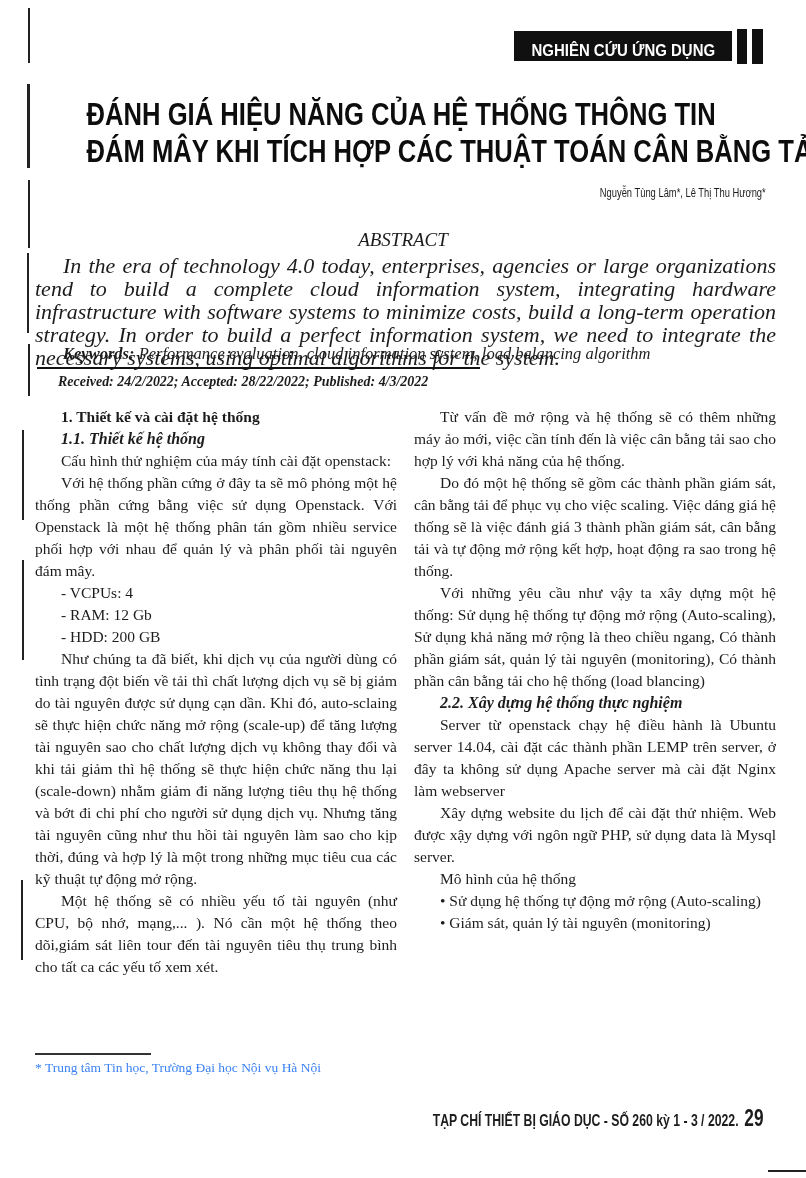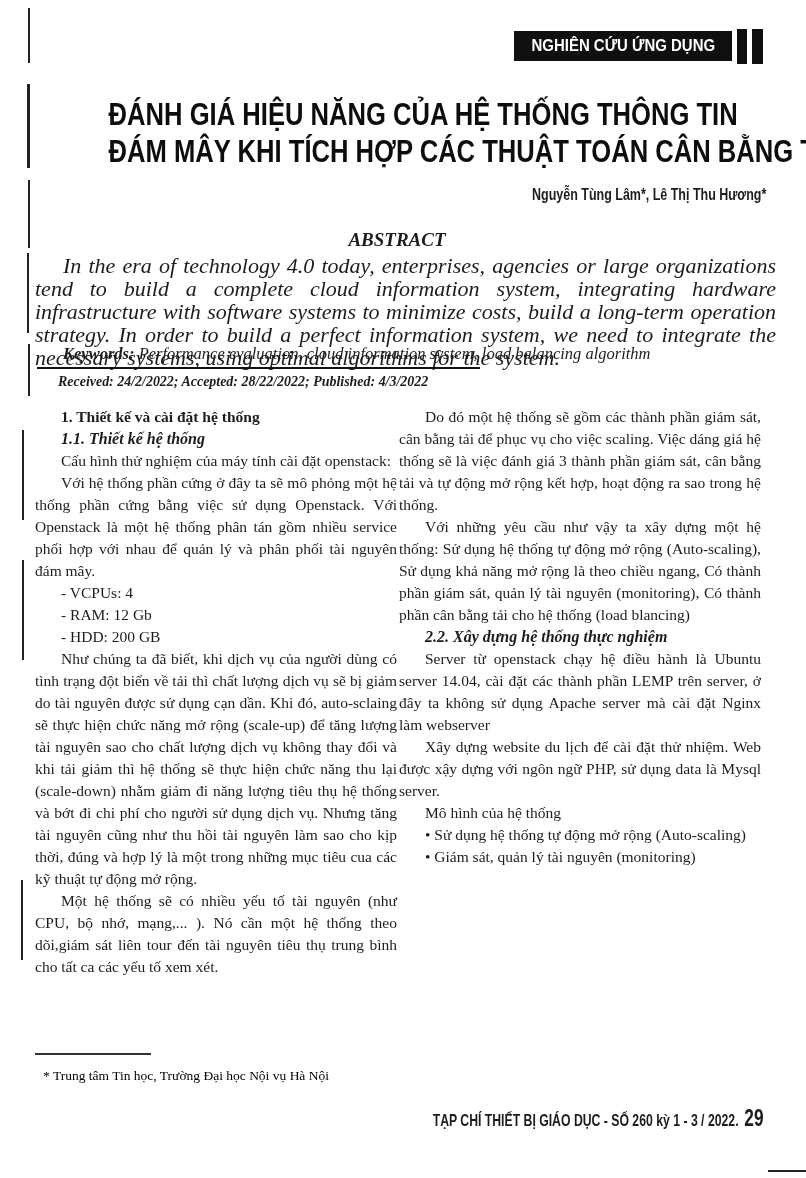--- a/index.html
+++ b/index.html
@@ -11,46 +11,46 @@
     overflow:hidden;
     font-family:"Liberation Serif", serif;
     color:#1c1c1c;
   }
   
   .scanline{position:absolute;background:#222;}
   
   .badge{
     position:absolute;left:514px;top:31px;width:218px;height:30px;
     background:#101010;color:#fff;
-    display:flex;align-items:center;justify-content:center;
+    display:flex;align-items:flex-end;justify-content:center;
     font-family:"Liberation Sans", sans-serif;font-weight:bold;font-size:17px;
   }
   .badge span{display:inline-block;transform:scaleX(0.88);white-space:nowrap;}
   .hbar{position:absolute;top:29px;background:#101010;height:35px;}
   .hbar.b1{left:737px;width:10px;}
   .hbar.b2{left:752px;width:11px;}
   
   .title{
-    position:absolute;left:32px;top:96px;width:766px;
+    position:absolute;left:10px;top:96px;width:766px;
     text-align:center;
     font-family:"Liberation Sans", sans-serif;
     font-weight:bold;font-size:32px;line-height:37px;
     color:#0d0d0d;margin:0;
   }
   .title .tl{display:block;transform:scaleX(0.8);transform-origin:center;white-space:nowrap;}
   
   .authors{
     position:absolute;left:20px;top:186px;width:746px;text-align:right;
-    font-family:"Liberation Sans", sans-serif;font-weight:bold;font-size:16px;
+    font-family:"Liberation Sans", sans-serif;font-weight:normal;font-size:12px;
   }
   .authors span{display:inline-block;transform:scaleX(0.78);transform-origin:right center;white-space:nowrap;}
   
   .abs-head{
-    position:absolute;left:14px;top:229px;width:766px;text-align:center;
-    font-weight:bold;font-style:italic;font-size:19px;
+    position:absolute;left:20px;top:229px;width:766px;text-align:center;
+    font-weight:normal;font-style:italic;font-size:19px;
   }
   .abs-body{
     position:absolute;left:35px;top:254px;width:741px;margin:0;
     font-style:italic;font-size:22px;line-height:23px;
     text-align:justify;text-indent:28px;
   }
   .keywords{
     position:absolute;left:35px;top:344px;width:741px;margin:0;
     font-size:16.5px;text-indent:28px;
   }
@@ -58,33 +58,33 @@
   .keywords .kw-text{font-style:italic;}
   .rule{position:absolute;left:37px;top:367px;width:443px;height:2px;background:#111;}
   .dates{
     position:absolute;left:58px;top:372px;margin:0;
     font-weight:bold;font-style:italic;font-size:15.5px;white-space:nowrap;
     transform:scaleX(0.9);transform-origin:left center;
   }
   
   .columns{
     position:absolute;left:35px;top:406px;width:741px;height:648px;
-    display:flex;gap:2px;overflow:hidden;
+    display:flex;gap:17px;overflow:hidden;
   }
   .col{width:362px;font-size:15.5px;line-height:22px;}
   .blk{margin:0;}
   .blk.p{text-align:justify;text-indent:26px;}
   .blk.h1{font-weight:bold;text-indent:26px;}
   .blk.h2{font-weight:bold;font-style:italic;text-indent:26px;font-size:16px;}
   .blk.li{padding-left:26px;}
   
   .footnote-rule{position:absolute;left:35px;top:1053px;width:116px;height:2px;background:#333;}
   .footnote{
-    position:absolute;left:35px;top:1060px;margin:8px;
-    font-size:13.5px;color:#000000;
+    position:absolute;left:35px;top:1060px;margin:0;
+    font-size:13.5px;color:#3b82f6;
   }
   
   .footer{
     position:absolute;right:42px;top:1104px;
     font-family:"Liberation Sans", sans-serif;font-weight:bold;
     display:flex;align-items:baseline;white-space:nowrap;
     transform:scaleX(0.72);transform-origin:right center;
   }
   .footer .journal{font-size:17px;}
   .footer .pagenum{font-size:24px;margin-left:8px;}
@@ -133,20 +133,21 @@
         <div class="blk h2">1.1. Thiết kế hệ thống</div>
         <div class="blk p">Cấu hình thử nghiệm của máy tính cài đặt openstack:</div>
         <div class="blk p">Với hệ thống phần cứng ở đây ta sẽ mô phỏng một hệ thống phần cứng bằng việc sử dụng Openstack. Với Openstack là một hệ thống phân tán gồm nhiều service phối hợp với nhau để quản lý và phân phối tài nguyên đám mây.</div>
         <div class="blk li">- VCPUs: 4</div>
         <div class="blk li">- RAM: 12 Gb</div>
         <div class="blk li">- HDD: 200 GB</div>
         <div class="blk p">Như chúng ta đã biết, khi dịch vụ của người dùng có tình trạng đột biến về tải thì chất lượng dịch vụ sẽ bị giảm do tài nguyên được sử dụng cạn dần. Khi đó, auto-sclaing sẽ thực hiện chức năng mở rộng (scale-up) để tăng lượng tài nguyên sao cho chất lượng dịch vụ không thay đổi và khi tải giảm thì hệ thống sẽ thực hiện chức năng thu lại (scale-down) nhằm giảm đi năng lượng tiêu thụ hệ thống và bớt đi chi phí cho người sử dụng dịch vụ. Nhưng tăng tài nguyên cũng như thu hồi tài nguyên làm sao cho kịp thời, đúng và hợp lý là một trong những mục tiêu cua các kỹ thuật tự động mở rộng.</div>
         <div class="blk p">Một hệ thống sẽ có nhiều yếu tố tài nguyên (như CPU, bộ nhớ, mạng,... ). Nó cần một hệ thống theo dõi,giám sát liên tour đến tài nguyên tiêu thụ trung bình cho tất ca các yếu tố xem xét.</div>
       </div>
     <div class="col">
+        <div class="blk p">Từ vấn đề mở rộng và hệ thống sẽ có thêm những máy ảo mới, việc cần tính đến là việc cân bằng tải sao cho hợp lý với khả năng của hệ thống.</div>
         <div class="blk p">Do đó một hệ thống sẽ gồm các thành phần giám sát, cân bằng tải để phục vụ cho việc scaling. Việc dáng giá hệ thống sẽ là việc đánh giá 3 thành phần giám sát, cân bằng tải và tự động mở rộng kết hợp, hoạt động ra sao trong hệ thống.</div>
         <div class="blk p">Với những yêu cầu như vậy ta xây dựng một hệ thống: Sử dụng hệ thống tự động mở rộng (Auto-scaling), Sử dụng khả năng mở rộng là theo chiều ngang, Có thành phần giám sát, quản lý tài nguyên (monitoring), Có thành phần cân bằng tải cho hệ thống (load blancing)</div>
         <div class="blk h2">2.2. Xây dựng hệ thống thực nghiệm</div>
         <div class="blk p">Server từ openstack chạy hệ điều hành là Ubuntu server 14.04, cài đặt các thành phần LEMP trên server, ở đây ta không sử dụng Apache server mà cài đặt Nginx làm webserver</div>
         <div class="blk p">Xây dựng website du lịch để cài đặt thử nhiệm. Web được xậy dựng với ngôn ngữ PHP, sử dụng data là Mysql server.</div>
         <div class="blk p">Mô hình của hệ thống</div>
         <div class="blk p">• Sử dụng hệ thống tự động mở rộng (Auto-scaling)</div>
         <div class="blk p">• Giám sát, quản lý tài nguyên (monitoring)</div>
       </div>
   </div>

